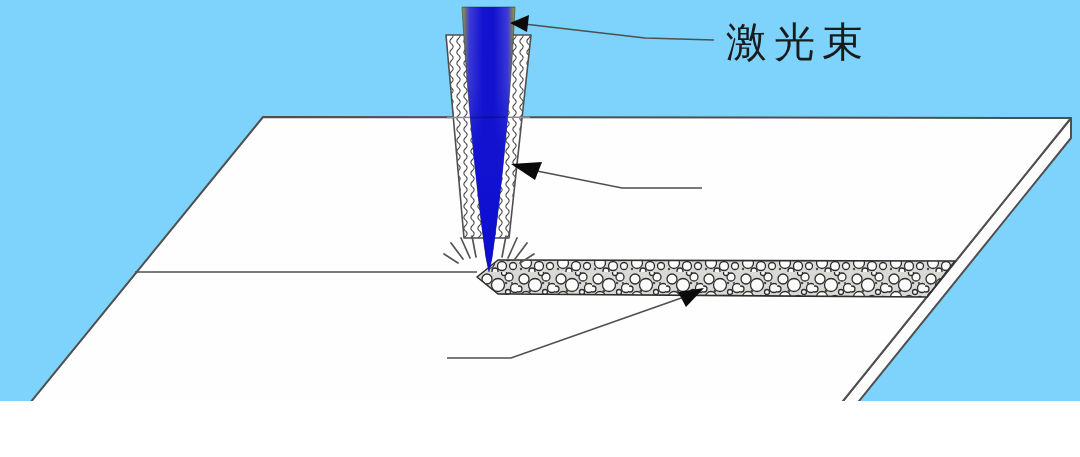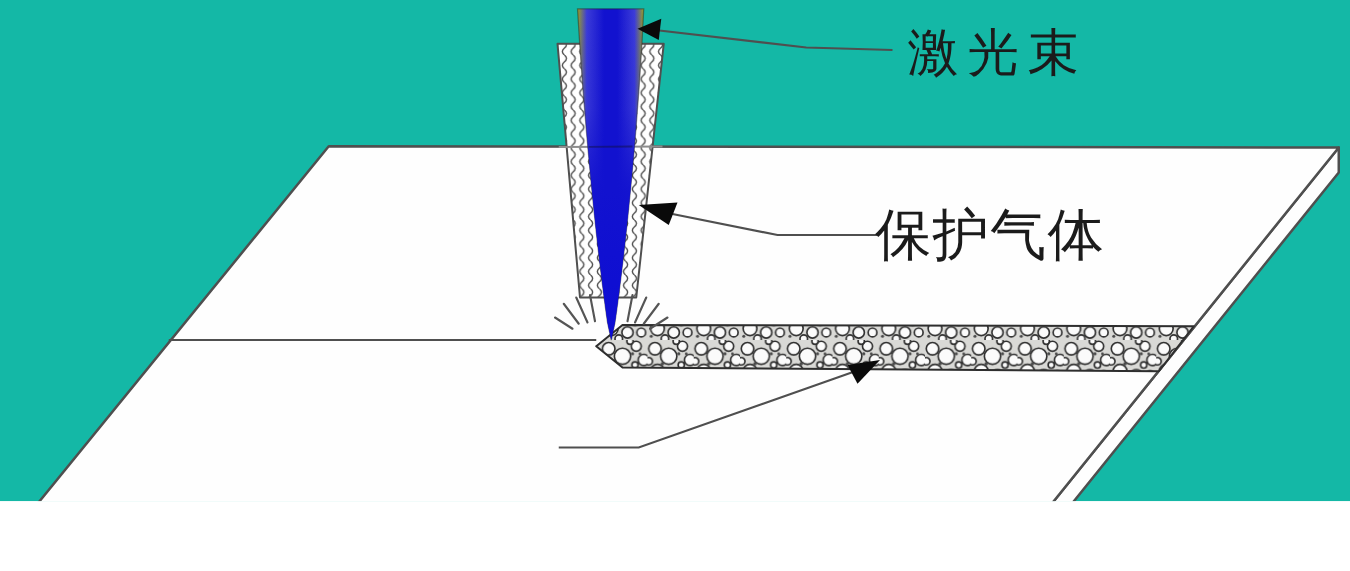--- a/index.html
+++ b/index.html
@@ -1,19 +1,19 @@
 <!DOCTYPE html>
 <html><head>
 <meta charset="utf-8">
 <style>
   html,body{margin:0;padding:0;background:#fff;}
   .stage{
     position:relative;
     width:1080px;height:401px;
-    background:#14b8a6;
+    background:#7dd3fc;
     overflow:hidden;
     font-family:"Liberation Serif","DejaVu Serif",serif;
   }
   .stage svg{position:absolute;left:0;top:0;}
   .label{
     position:absolute;
     color:#1b1b1b;
     line-height:1;
     white-space:nowrap;
     font-family:"Liberation Serif","DejaVu Serif",serif;
@@ -116,14 +116,13 @@
       <polygon points="510,23 529,15 527,32" fill="#0a0a0a"></polygon>
     </g>
 
     <g>
       <polyline points="537,171 622,188 702,188" fill="none" stroke-width="1.7" stroke="#4f4f4f"></polyline>
       <polygon points="511,164 542,162 535,180" fill="#0a0a0a"></polygon>
     </g>
   </svg>
 
   <div class="label label-laser">激光束</div>
-  <div class="label label-gas">保护气体</div>
 </div>
 
 </body></html>

